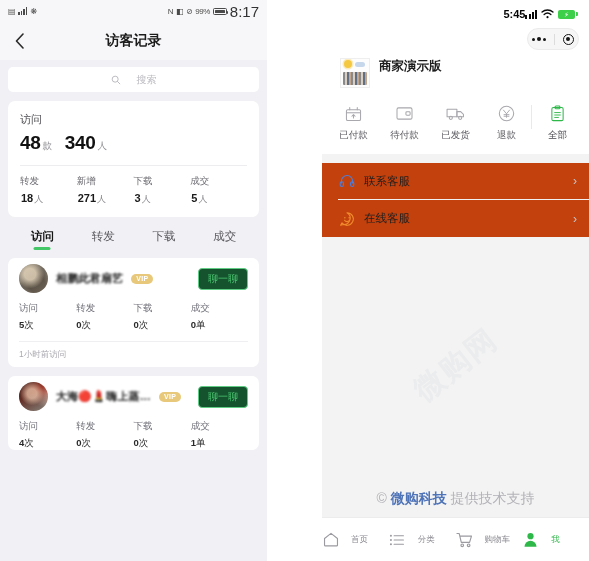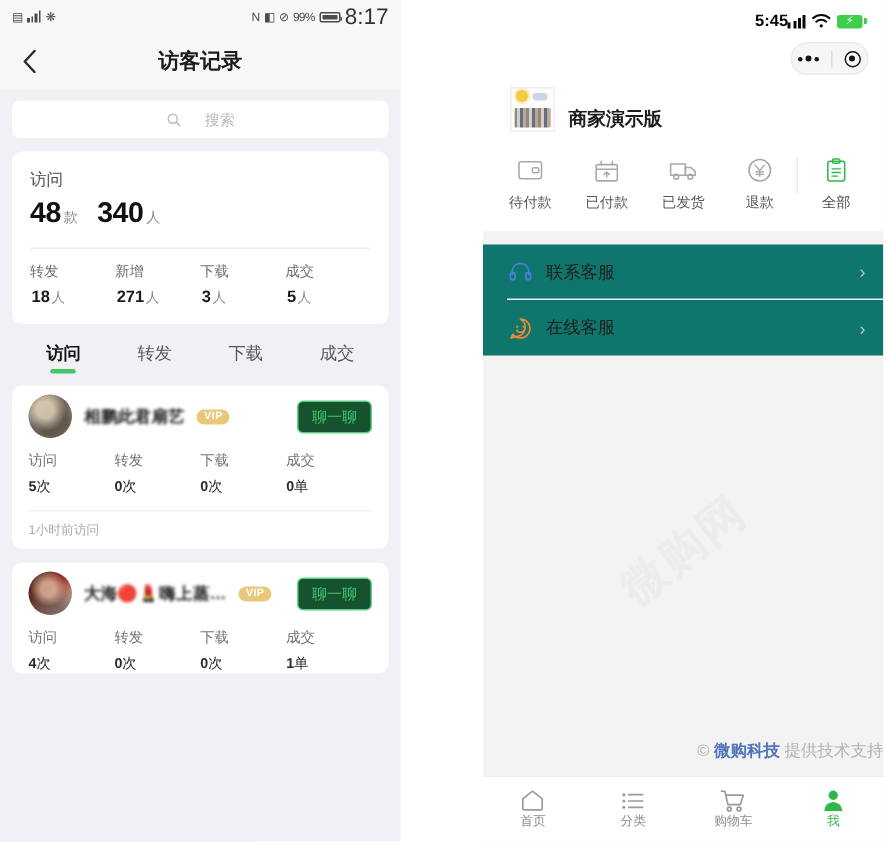--- a/index.html
+++ b/index.html
@@ -208,21 +208,21 @@
   .cap-dots i:nth-child(2){width:4px;height:4px;}
   .cap-sep { width:0.5px; height:11px; background:#dcdcdc; }
   .cap-target {
     width: 11px; height: 11px; border-radius:50%;
     border: 1.3px solid #141414;
     display:flex; align-items:center; justify-content:center;
   }
   .cap-target i { width:4px;height:4px;border-radius:50%;background:#141414;display:block;}
 
   .shop-row {
-    display: flex; align-items: flex-end; gap: 9px;
+    display: flex; align-items: flex-start; gap: 9px;
     padding: 4px 4px 14px 18px;
   }
   .shop-logo {
     width: 30px; height: 30px; position: relative;
     background: #fdfdfd; border: 1px solid #eee;
     flex: 0 0 30px; overflow:hidden;
   }
   .shop-logo .sun {
     position:absolute; left:3px; top:1px; width:8px;height:8px;border-radius:50%;
     background:#f5c842; box-shadow: 0 0 0 1.5px rgba(245,200,66,.35);
@@ -248,48 +248,48 @@
   }
   .icon-cell.last::before {
     content:""; position:absolute; left:-1px; top:1px;
     width:1px; height:24px; background:#e9e9e9;
   }
   .ic-glyph { width: 19px; height: 19px; color: #a8a8ad; display:flex; align-items:center; justify-content:center; }
   .ic-glyph.green { color: #2fb84a; }
   .ic-lbl { font-size: 9.5px; color: #5a5a60; }
   .ic-lbl.green { color: #4a4a50; }
 
-  .svc-block { background:#0f766e; margin-top: 9px; padding-left: 16px; }
+  .svc-block { background:#c2410c; margin-top: 9px; padding-left: 16px; }
   .svc-row {
     height: 37px; display: flex; align-items: center; gap: 9px;
     border-bottom: 1px solid #f0f0f0; padding-right: 12px;
   }
   .svc-row.last { border-bottom: none; }
   .svc-ico { width: 17px; height: 17px; display:flex; align-items:center; justify-content:center; }
   .svc-lbl { font-size: 11.5px; color: #1f1f1f; }
   .svc-chev { margin-left: auto; color: #c6c6cc; font-size: 12px; line-height:1; }
 
   .r-filler { flex: 1; position: relative; }
   .watermark {
     position: absolute; left: 50%; top: 52%;
     transform: translate(-50%,-50%) rotate(-38deg);
     font-size: 30px; font-weight: 700; color: rgba(150,160,180,0.085);
     white-space: nowrap; letter-spacing: 2px;
   }
   .r-footer {
-    text-align: right; font-size: 11px; padding: 6px 0 9px;
+    text-align: center; font-size: 14px; padding: 6px 0 9px;
     color: #b2b2b8;
   }
   .r-footer b { color:#4f74b8; font-weight:700; }
 
   .tabbar {
     background: #fff; border-top: 1px solid #ececec;
     height: 44px; display: flex; align-items: center;
   }
-  .tb-cell { flex:1; display:flex; flex-direction:column; align-items:center; gap:0;text-align:right; }
+  .tb-cell { flex:1; display:flex; flex-direction:row; align-items:center; gap:12px;text-align:right; }
   .tb-ico { width:17px;height:17px;color:#9a9aa0;display:flex;align-items:center;justify-content:center;}
   .tb-ico.active { color:#2fb84a; }
   .tb-lbl { font-size:8.5px; color:#8c8c93; }
   .tb-lbl.active { color:#2fb84a; }
 
   .rcol { display:flex; flex-direction:column; height:561px; }
 </style>
 </head>
 <body>
 
@@ -484,37 +484,37 @@
         <span class="sun"></span>
         <span class="cloud"></span>
         <span class="people"></span>
       </div>
       <div class="shop-name">商家演示版</div>
     </div>
 
     <div class="icon-row">
       <div class="icon-cell">
         <span class="ic-glyph">
-          <svg width="17" height="15" viewBox="0 0 18 16">
-            <rect x="1" y="2" width="16" height="12" rx="1.6" fill="none" stroke="currentColor" stroke-width="1.1"></rect>
-            <rect x="10.5" y="6.2" width="4.5" height="3.6" rx="1" fill="none" stroke="currentColor" stroke-width="1.1"></rect>
-          </svg>
-        </span>
-        <span class="ic-lbl">待付款</span>
-      </div>
-      <div class="icon-cell">
-        <span class="ic-glyph">
           <svg width="17" height="16" viewBox="0 0 18 17">
             <rect x="1.5" y="4" width="15" height="11.5" rx="1.4" fill="none" stroke="currentColor" stroke-width="1.1"></rect>
             <path d="M1.5 7.2 H16.5" stroke="currentColor" stroke-width="1.1"></path>
             <path d="M5 4 L5 1.6 M13 4 L13 1.6" stroke="currentColor" stroke-width="1.1" stroke-linecap="round"></path>
             <path d="M9 9.2 L9 12.8 M7.3 10.9 L9 9.2 L10.7 10.9" fill="none" stroke="currentColor" stroke-width="1.1" stroke-linecap="round" stroke-linejoin="round"></path>
           </svg>
         </span>
         <span class="ic-lbl">已付款</span>
+      </div>
+      <div class="icon-cell">
+        <span class="ic-glyph">
+          <svg width="17" height="15" viewBox="0 0 18 16">
+            <rect x="1" y="2" width="16" height="12" rx="1.6" fill="none" stroke="currentColor" stroke-width="1.1"></rect>
+            <rect x="10.5" y="6.2" width="4.5" height="3.6" rx="1" fill="none" stroke="currentColor" stroke-width="1.1"></rect>
+          </svg>
+        </span>
+        <span class="ic-lbl">待付款</span>
       </div>
       <div class="icon-cell">
         <span class="ic-glyph">
           <svg width="19" height="15" viewBox="0 0 20 16">
             <path d="M1 3.5 H11.5 V11.5 H1 Z" fill="none" stroke="currentColor" stroke-width="1.1" stroke-linejoin="round"></path>
             <path d="M11.5 6 H15.5 L18.5 9 V11.5 H11.5 Z" fill="none" stroke="currentColor" stroke-width="1.1" stroke-linejoin="round"></path>
             <circle cx="5" cy="12.6" r="1.7" fill="none" stroke="currentColor" stroke-width="1.1"></circle>
             <circle cx="15" cy="12.6" r="1.7" fill="none" stroke="currentColor" stroke-width="1.1"></circle>
           </svg>
         </span>

